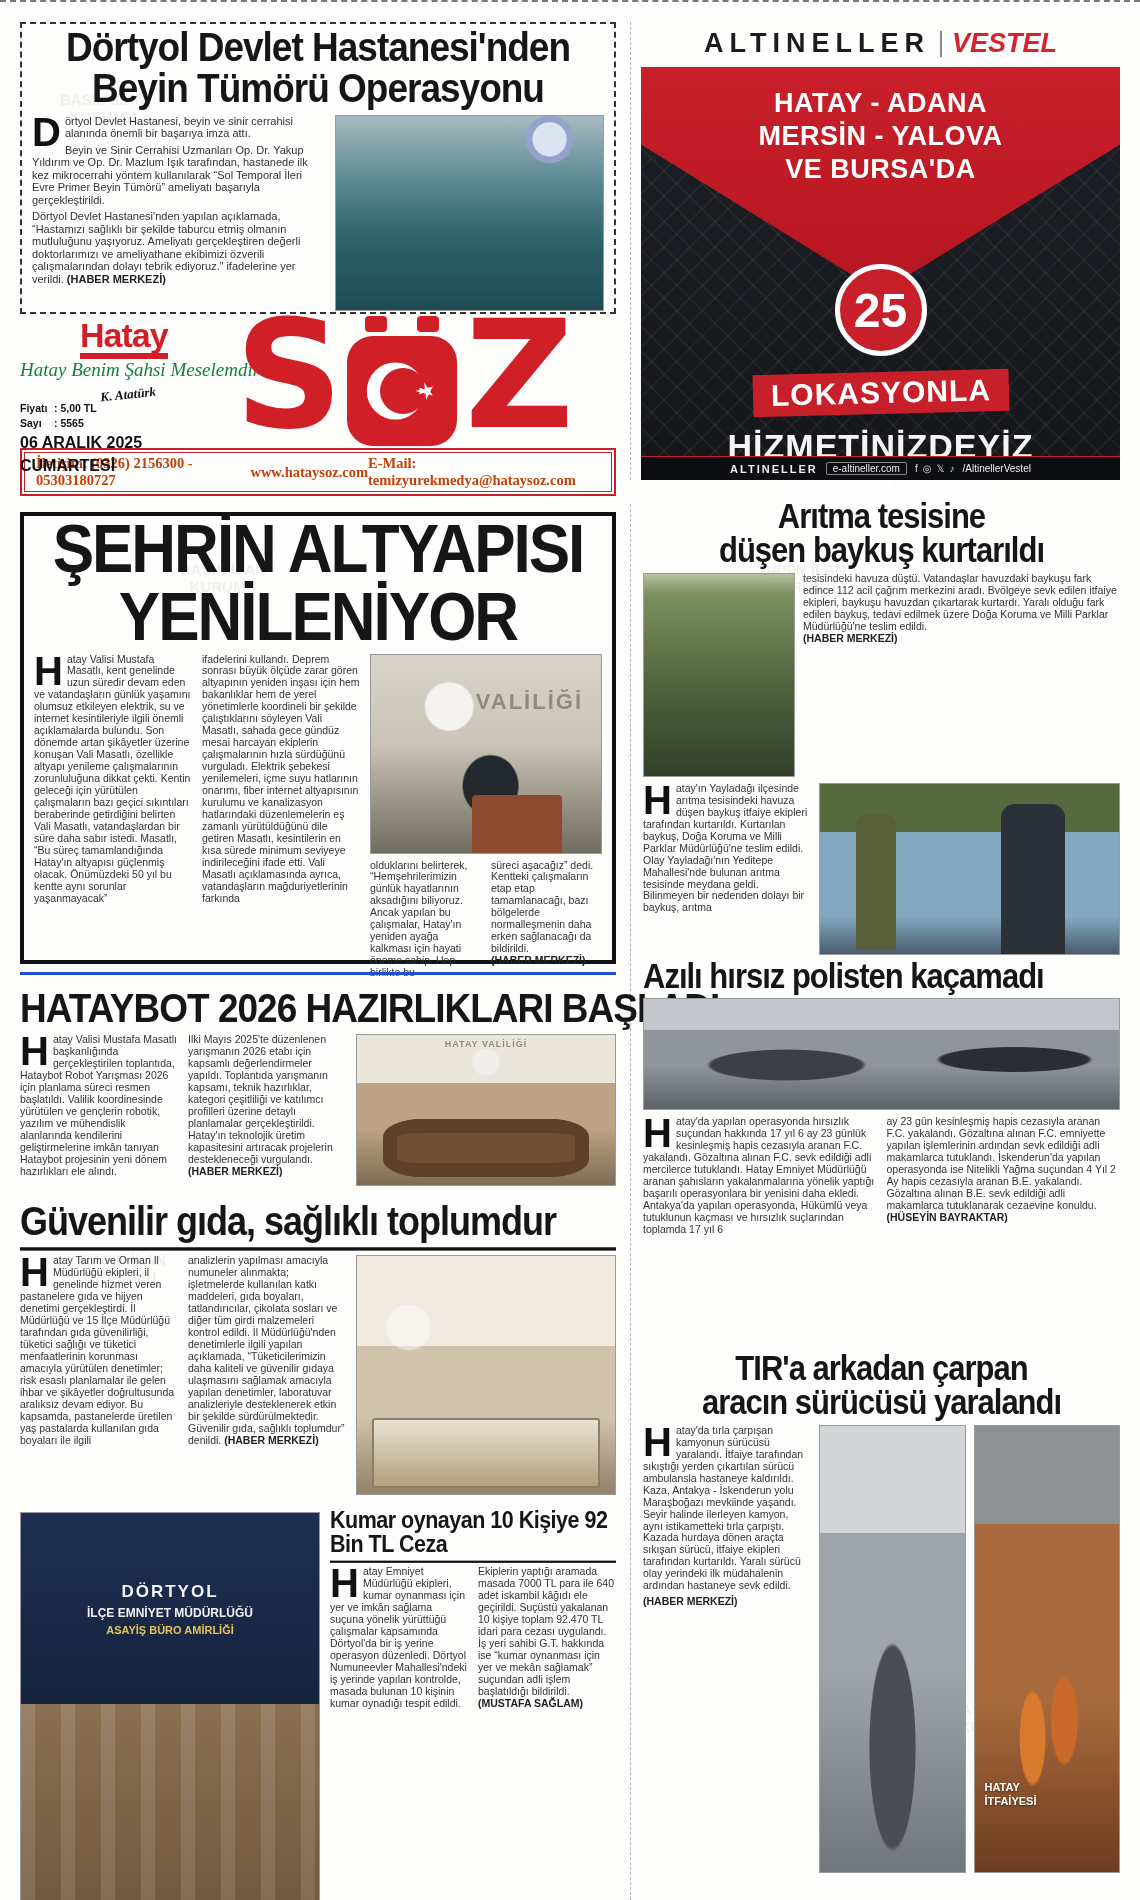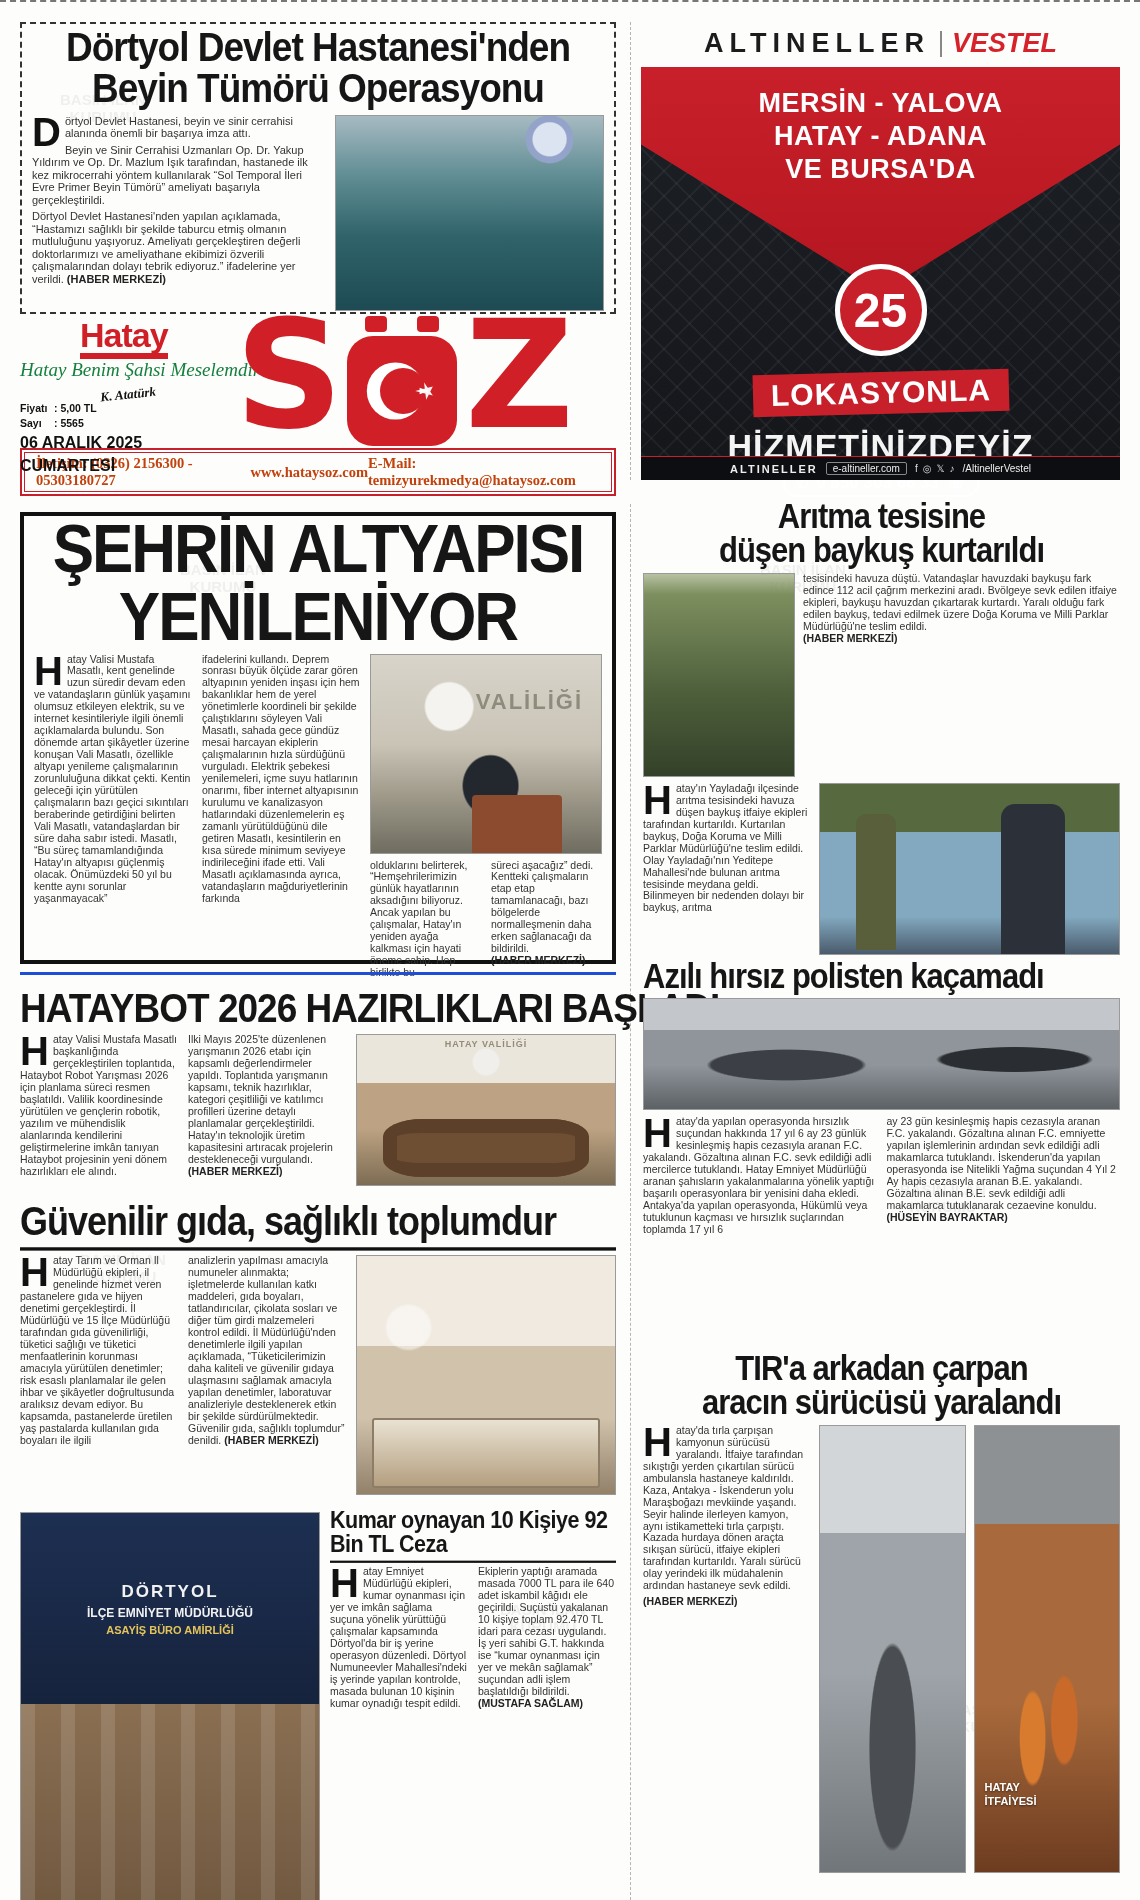--- a/index.html
+++ b/index.html
@@ -260,22 +260,22 @@
 
     <div class="ad">
       <div class="ad-brands">
         <span class="ad-brand-left">ALTINELLER</span>
         <span class="ad-brand-sep"></span>
         <span class="ad-brand-right">VESTEL</span>
       </div>
       <div class="ad-box">
         <div class="ad-tri"></div>
         <div class="ad-cities">
+          <div>HATAY - ADANA</div>
           <div>MERSİN - YALOVA</div>
-          <div>HATAY - ADANA</div>
           <div>VE BURSA'DA</div>
         </div>
         <div class="ad-circle">25</div>
         <div class="ad-lok">LOKASYONLA</div>
         <div class="ad-hiz">HİZMETİNİZDEYİZ</div>
         <div class="ad-phone">
           <span class="ic">✆</span>
           <span>0 850 303 66 33</span>
           <span class="ic">☏</span>
         </div>

